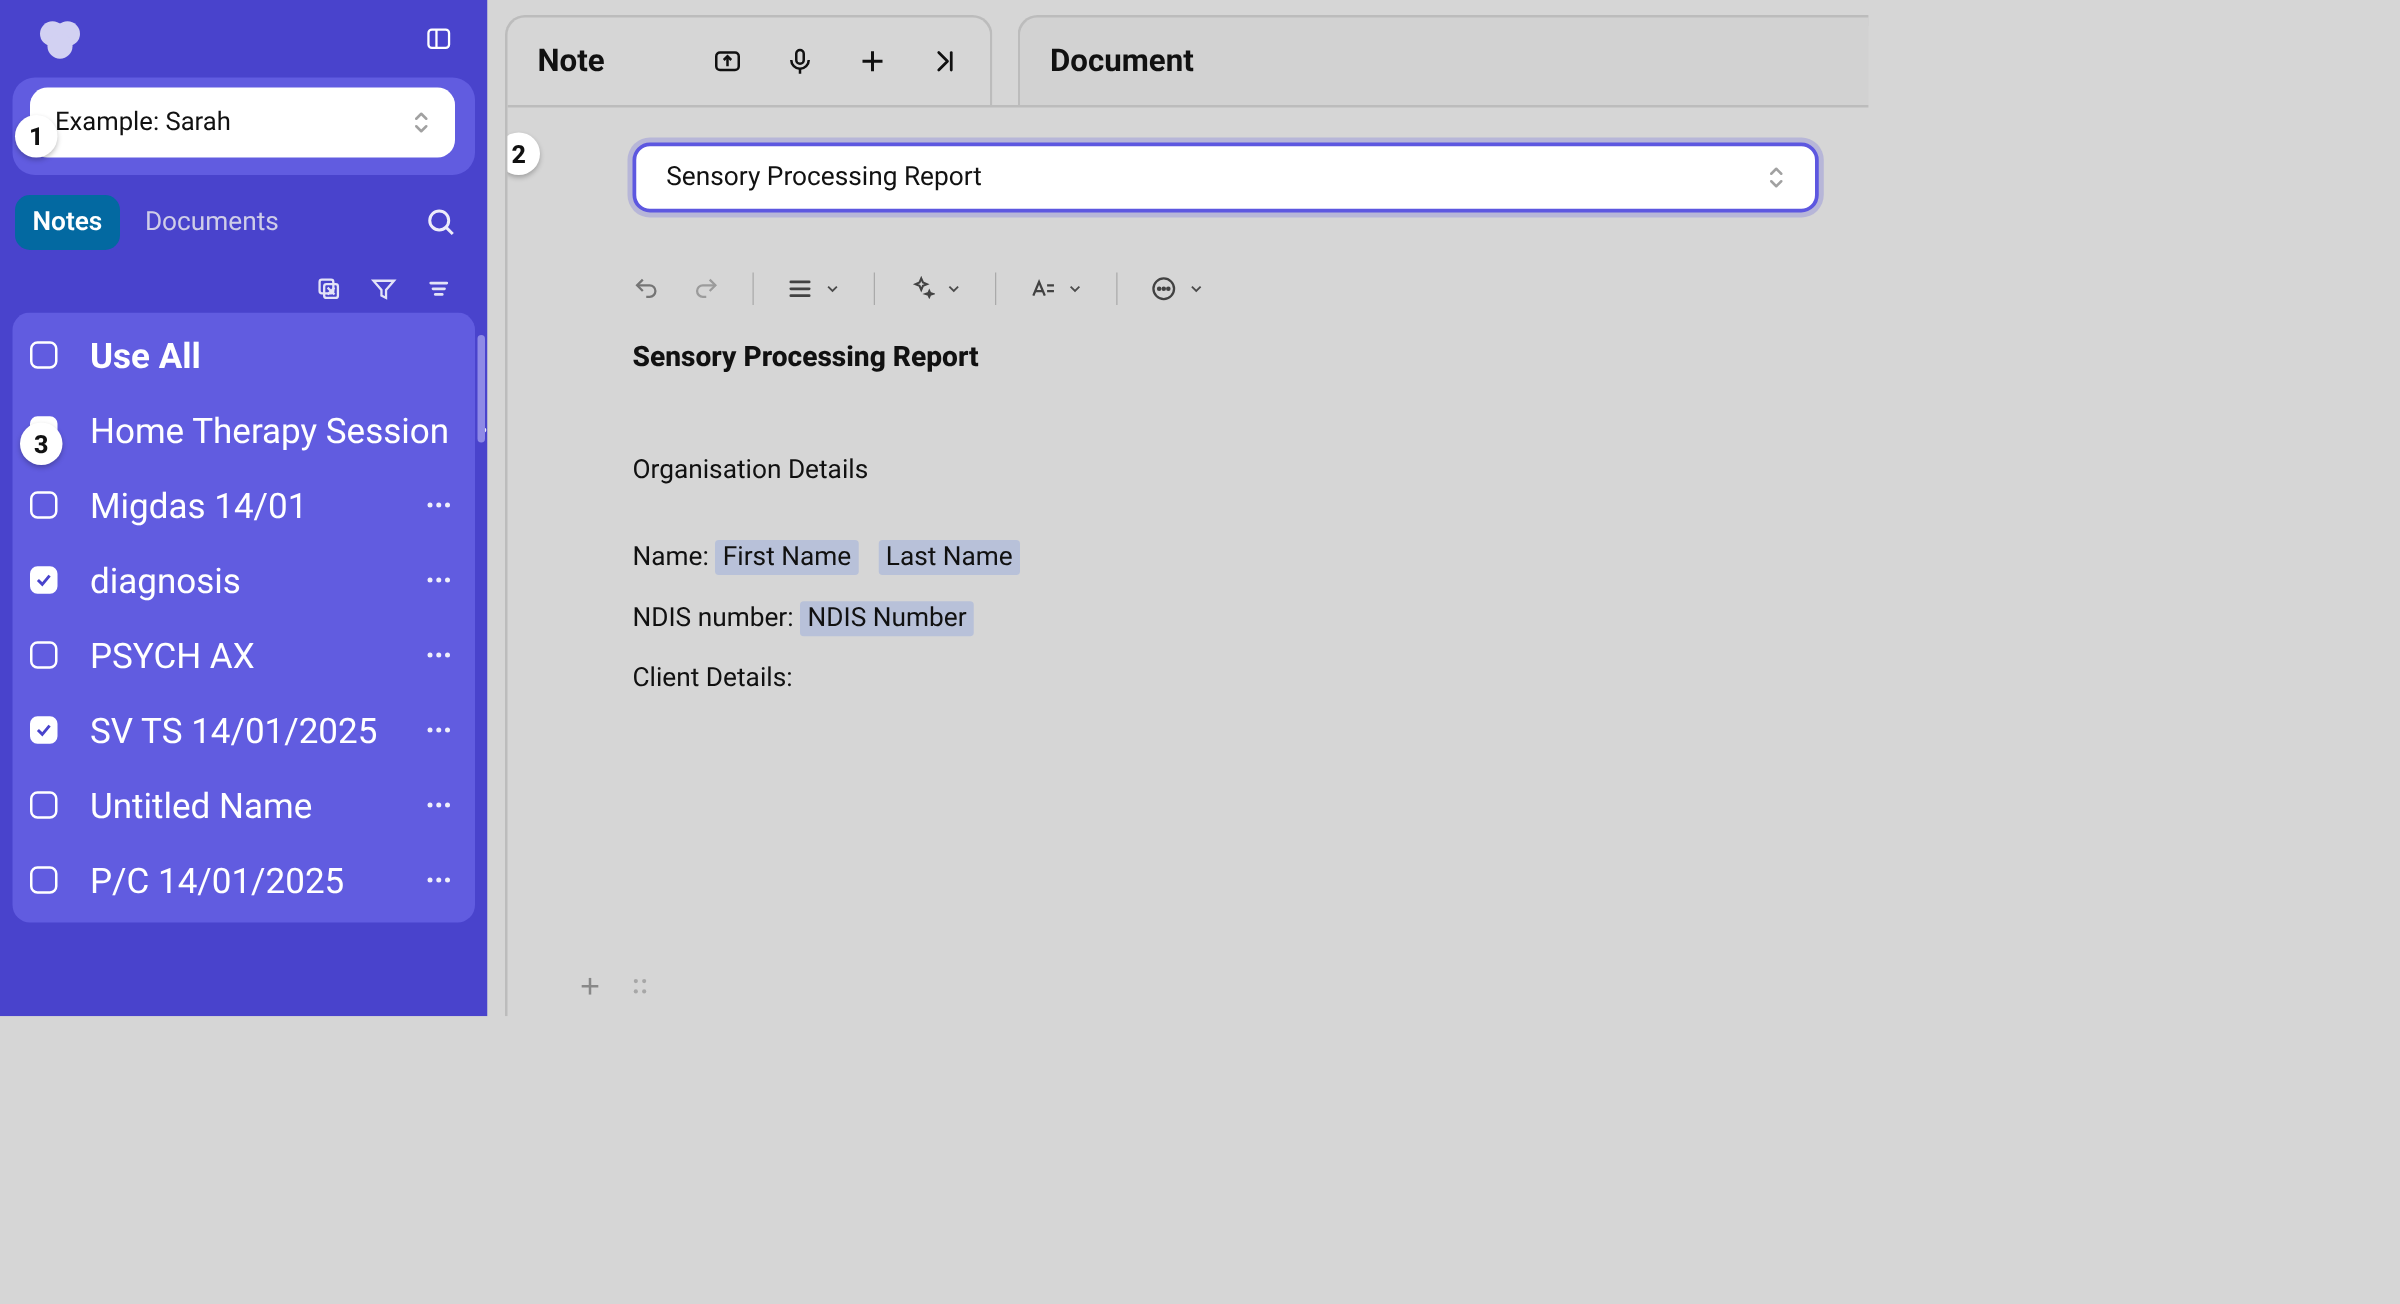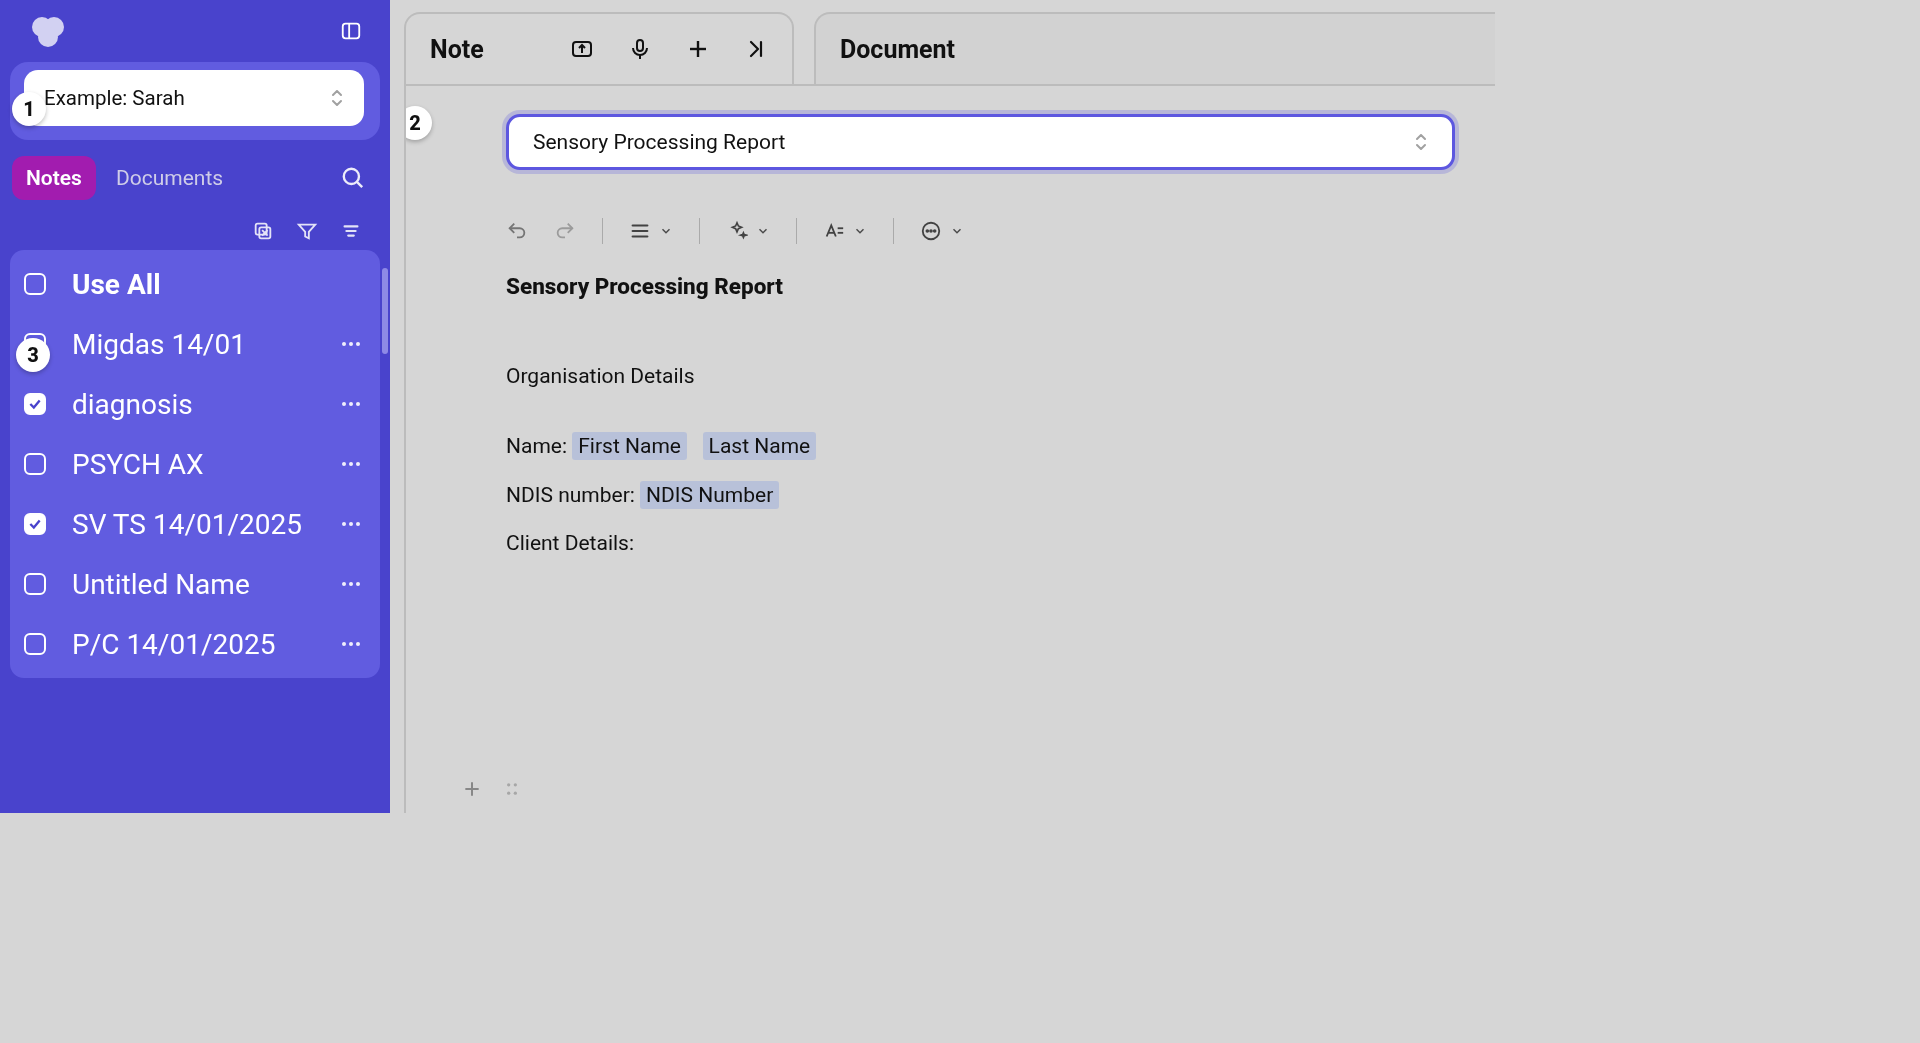--- a/index.html
+++ b/index.html
@@ -11,21 +11,21 @@
   .sidebar-top { height: 62px; display: flex; align-items: center; justify-content: space-between; padding: 0 28px; }
   .logo { width: 40px; height: 40px; display:flex; align-items:center; justify-content:center; }
   .panel-icon { width: 22px; height: 22px; }
 
   .client-select-wrap { padding: 8px 16px 14px 14px; background: #615ce0; border-radius: 18px; margin: 0 10px 8px 10px; position: relative; }
   .client-select { background: #fff; color: #111; border-radius: 14px; height: 56px; display: flex; align-items: center; justify-content: space-between; padding: 0 20px; font-size: 20.5px; font-weight: 450; }
   .chevrons-updown { width: 14px; height: 20px; opacity: .55; }
 
   .tab-row { display: flex; align-items: center; gap: 6px; padding: 0 12px; height: 60px; }
   .tab-btn { font-size: 21px; padding: 10px 14px; border-radius: 12px; color: #cfcde8; cursor: pointer; }
-  .tab-btn.active { background: #a21caf; color: #fff; font-weight: 600; }
+  .tab-btn.active { background: #0369a1; color: #fff; font-weight: 600; }
   .tab-spacer { flex: 1; }
   .search-icon { width: 26px; height: 26px; opacity: .9; margin-right: 12px; }
 
   .toolbar-row { display: flex; justify-content: flex-end; gap: 22px; padding: 12px 28px 8px; }
   .toolbar-row .tb-icon { width: 22px; height: 22px; opacity: .85; }
 
   .note-list { flex: 1; padding: 0 10px; overflow: hidden; }
   .note-list-inner { background: #615ce0; border-radius: 14px; padding: 4px 0; position: relative; }
   .note-row { display: flex; align-items: center; height: 60px; padding: 0 16px 0 14px; gap: 26px; color: #fff; font-size: 28px; }
   .note-row .cb { width: 22px; height: 22px; border: 2.5px solid #fff; border-radius: 6px; display:flex; align-items:center; justify-content:center; flex-shrink:0; }
@@ -143,20 +143,33 @@
     </div>
   </div>
 
   <div class="badge" style="left:16px; top:338px;">3</div>
 
   <div class="note-list">
     <div class="note-list-inner">
       <div class="note-row header">
         <div class="cb"></div>
         <div class="label">Use All</div>
+      </div>
+      <div class="note-row">
+        <div class="cb checked">
+            <svg width="14" height="14" viewBox="0 0 24 24" stroke="#4943cc" stroke-width="4" fill="none">
+              <polyline points="4 12 10 18 20 6"></polyline>
+            </svg>
+          </div>
+        <div class="label">Home Therapy Session</div>
+        <div class="dots">
+            <span></span>
+            <span></span>
+            <span></span>
+          </div>
       </div>
       <div class="note-row">
         <div class="cb"></div>
         <div class="label">Migdas 14/01</div>
         <div class="dots">
             <span></span>
             <span></span>
             <span></span>
           </div>
       </div>

